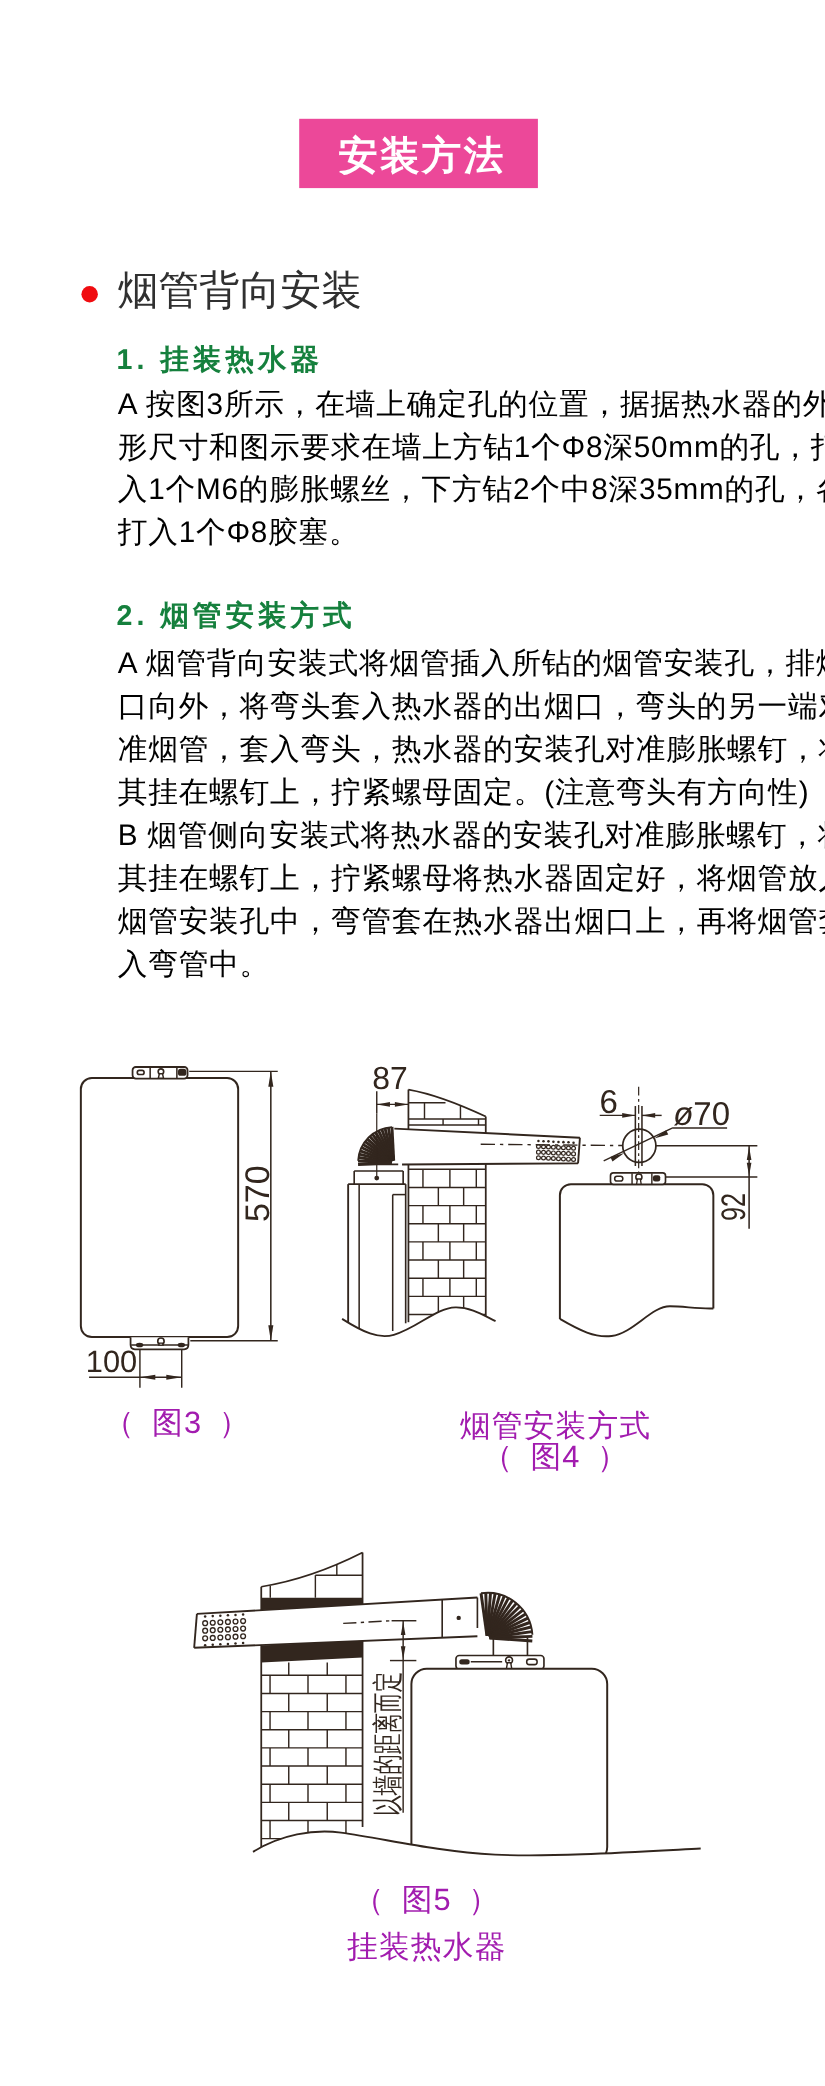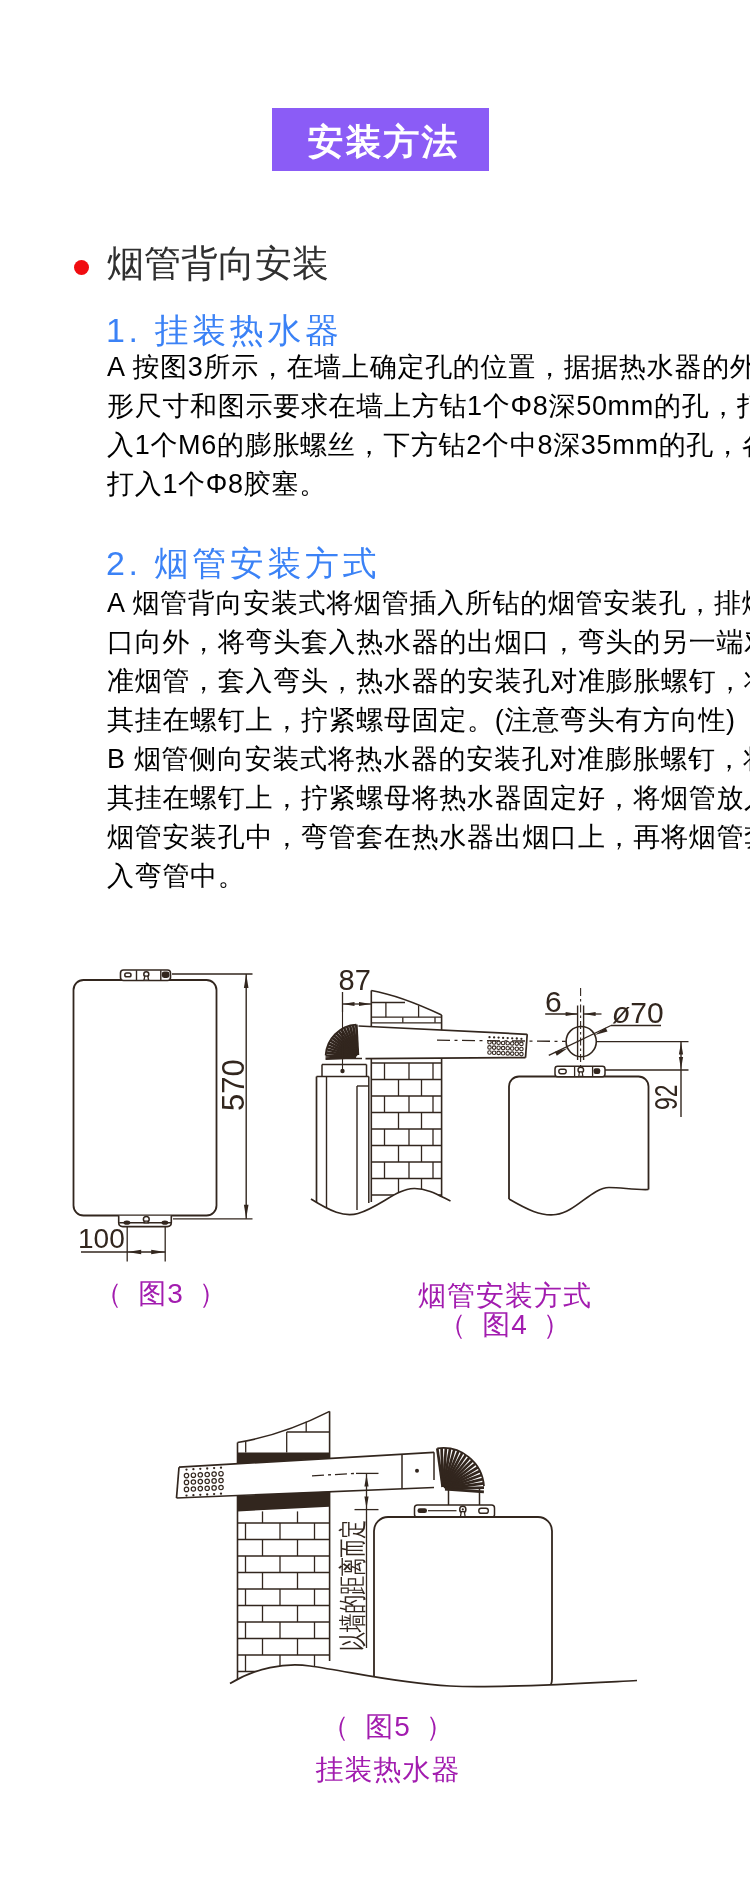--- a/index.html
+++ b/index.html
@@ -1,21 +1,21 @@
 <!DOCTYPE html>
 <html><head><meta charset="utf-8">
 <style>
 html,body{margin:0;padding:0;background:#fff;width:750px;height:1896px;position:relative;overflow:hidden;
 font-family:"Liberation Sans",sans-serif;}
 .abs{position:absolute;}
-.titlebox{left:272px;top:108px;width:217px;height:63px;background:#8b5cf6;color:#fff;
+.titlebox{left:272px;top:108px;width:217px;height:63px;background:#ec4899;color:#fff;
 font-size:36px;font-weight:bold;text-align:center;line-height:63px;letter-spacing:2px;padding-left:6px;box-sizing:border-box;padding-top:2px;}
 .bullet{left:74px;top:260px;width:15px;height:15px;border-radius:50%;background:#f00c10;}
 .h1{left:107px;top:244px;font-size:37px;font-weight:500;color:#303030;line-height:1.1;}
-.sub{left:106px;font-size:34px;font-weight:400;color:#3b82f6;letter-spacing:3.6px;line-height:1;}
+.sub{left:106px;font-size:26px;font-weight:700;color:#15803d;letter-spacing:3.6px;line-height:1;}
 .body{left:107px;font-size:27px;line-height:39px;color:#000000;letter-spacing:0.7px;white-space:nowrap;}
 .cap{font-size:28px;font-weight:500;color:#a21caf;letter-spacing:1px;text-align:center;}
 </style></head>
 <body>
 <div class="abs titlebox">安装方法</div>
 <div class="abs bullet"></div>
 <div class="abs h1">烟管背向安装</div>
 <div class="abs sub" style="top:313px">1. 挂装热水器</div>
 <div class="abs body" style="top:348px">A 按图3所示，在墙上确定孔的位置，据据热水器的外<br>形尺寸和图示要求在墙上方钻1个Φ8深50mm的孔，打<br>入1个M6的膨胀螺丝，下方钻2个中8深35mm的孔，各<br>打入1个Φ8胶塞。</div>
 <div class="abs sub" style="top:546px">2. 烟管安装方式</div>

